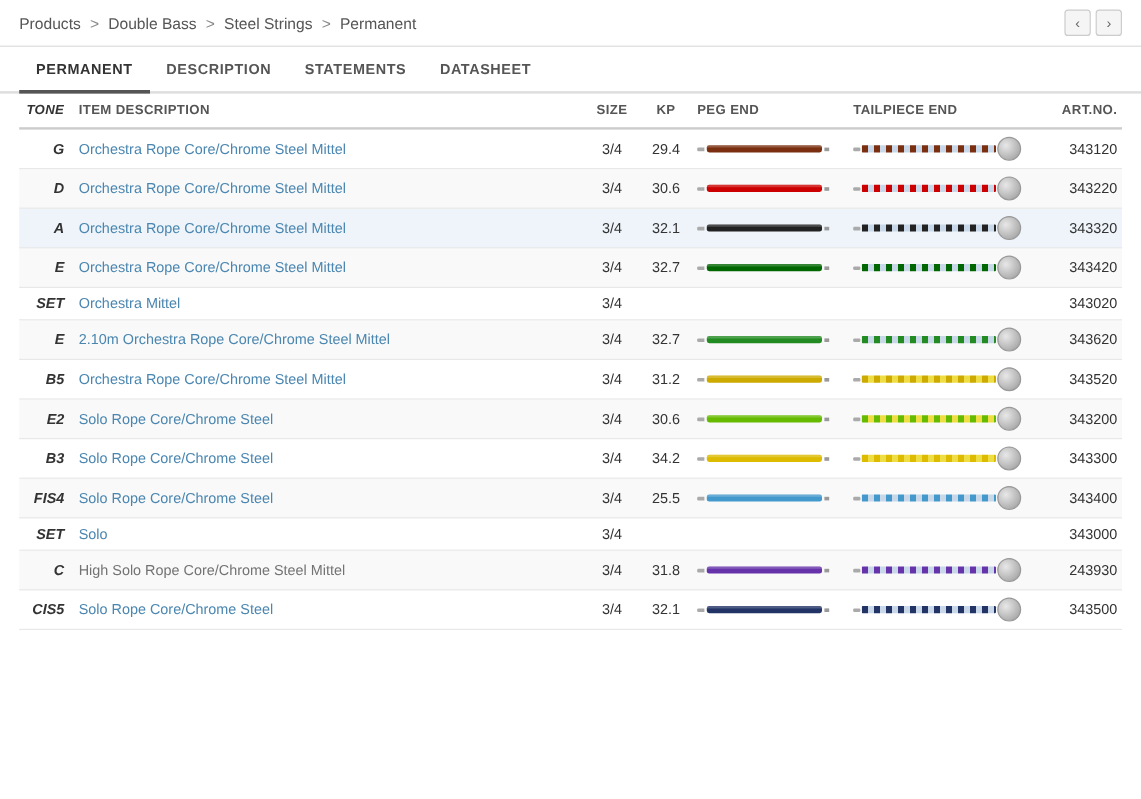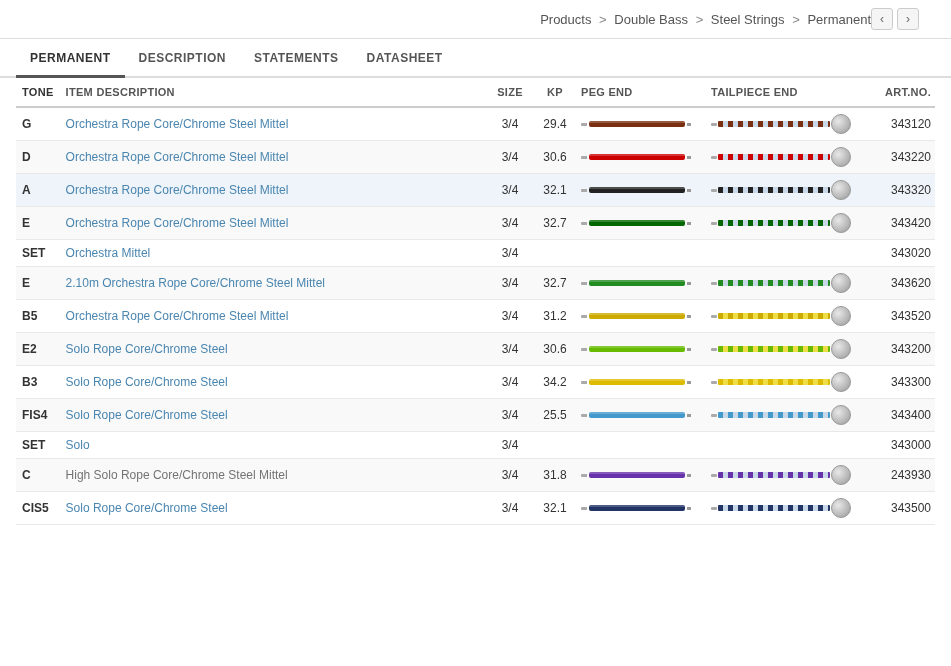--- a/index.html
+++ b/index.html
@@ -7,22 +7,22 @@
       font-family: Arial, Helvetica, sans-serif;
       font-size: 13px;
       color: #333;
       background: #fff;
       width: 951px;
     }
 
     .breadcrumb-bar {
       display: flex;
       align-items: center;
-      justify-content: flex-end;
-      padding: 8px 32px;
+      justify-content: space-between;
+      padding: 8px 16px;
       border-bottom: 1px solid #ddd;
     }
     .breadcrumb {
       color: #555;
       font-size: 13px;
     }
     .breadcrumb a {
       color: #555;
       text-decoration: none;
     }
@@ -98,21 +98,22 @@
     }
     tbody td {
       padding: 6px 6px;
       font-size: 12px;
       vertical-align: middle;
     }
     .tone-cell {
       font-weight: bold;
       color: #333;
       width: 40px;
-      text-align: left;
+      text-align: right;
+      font-style: italic;
     }
     .desc-cell {
       color: #4a86b0;
       min-width: 180px;
     }
     .size-cell {
       text-align: center;
       width: 50px;
     }
     .kp-cell {

